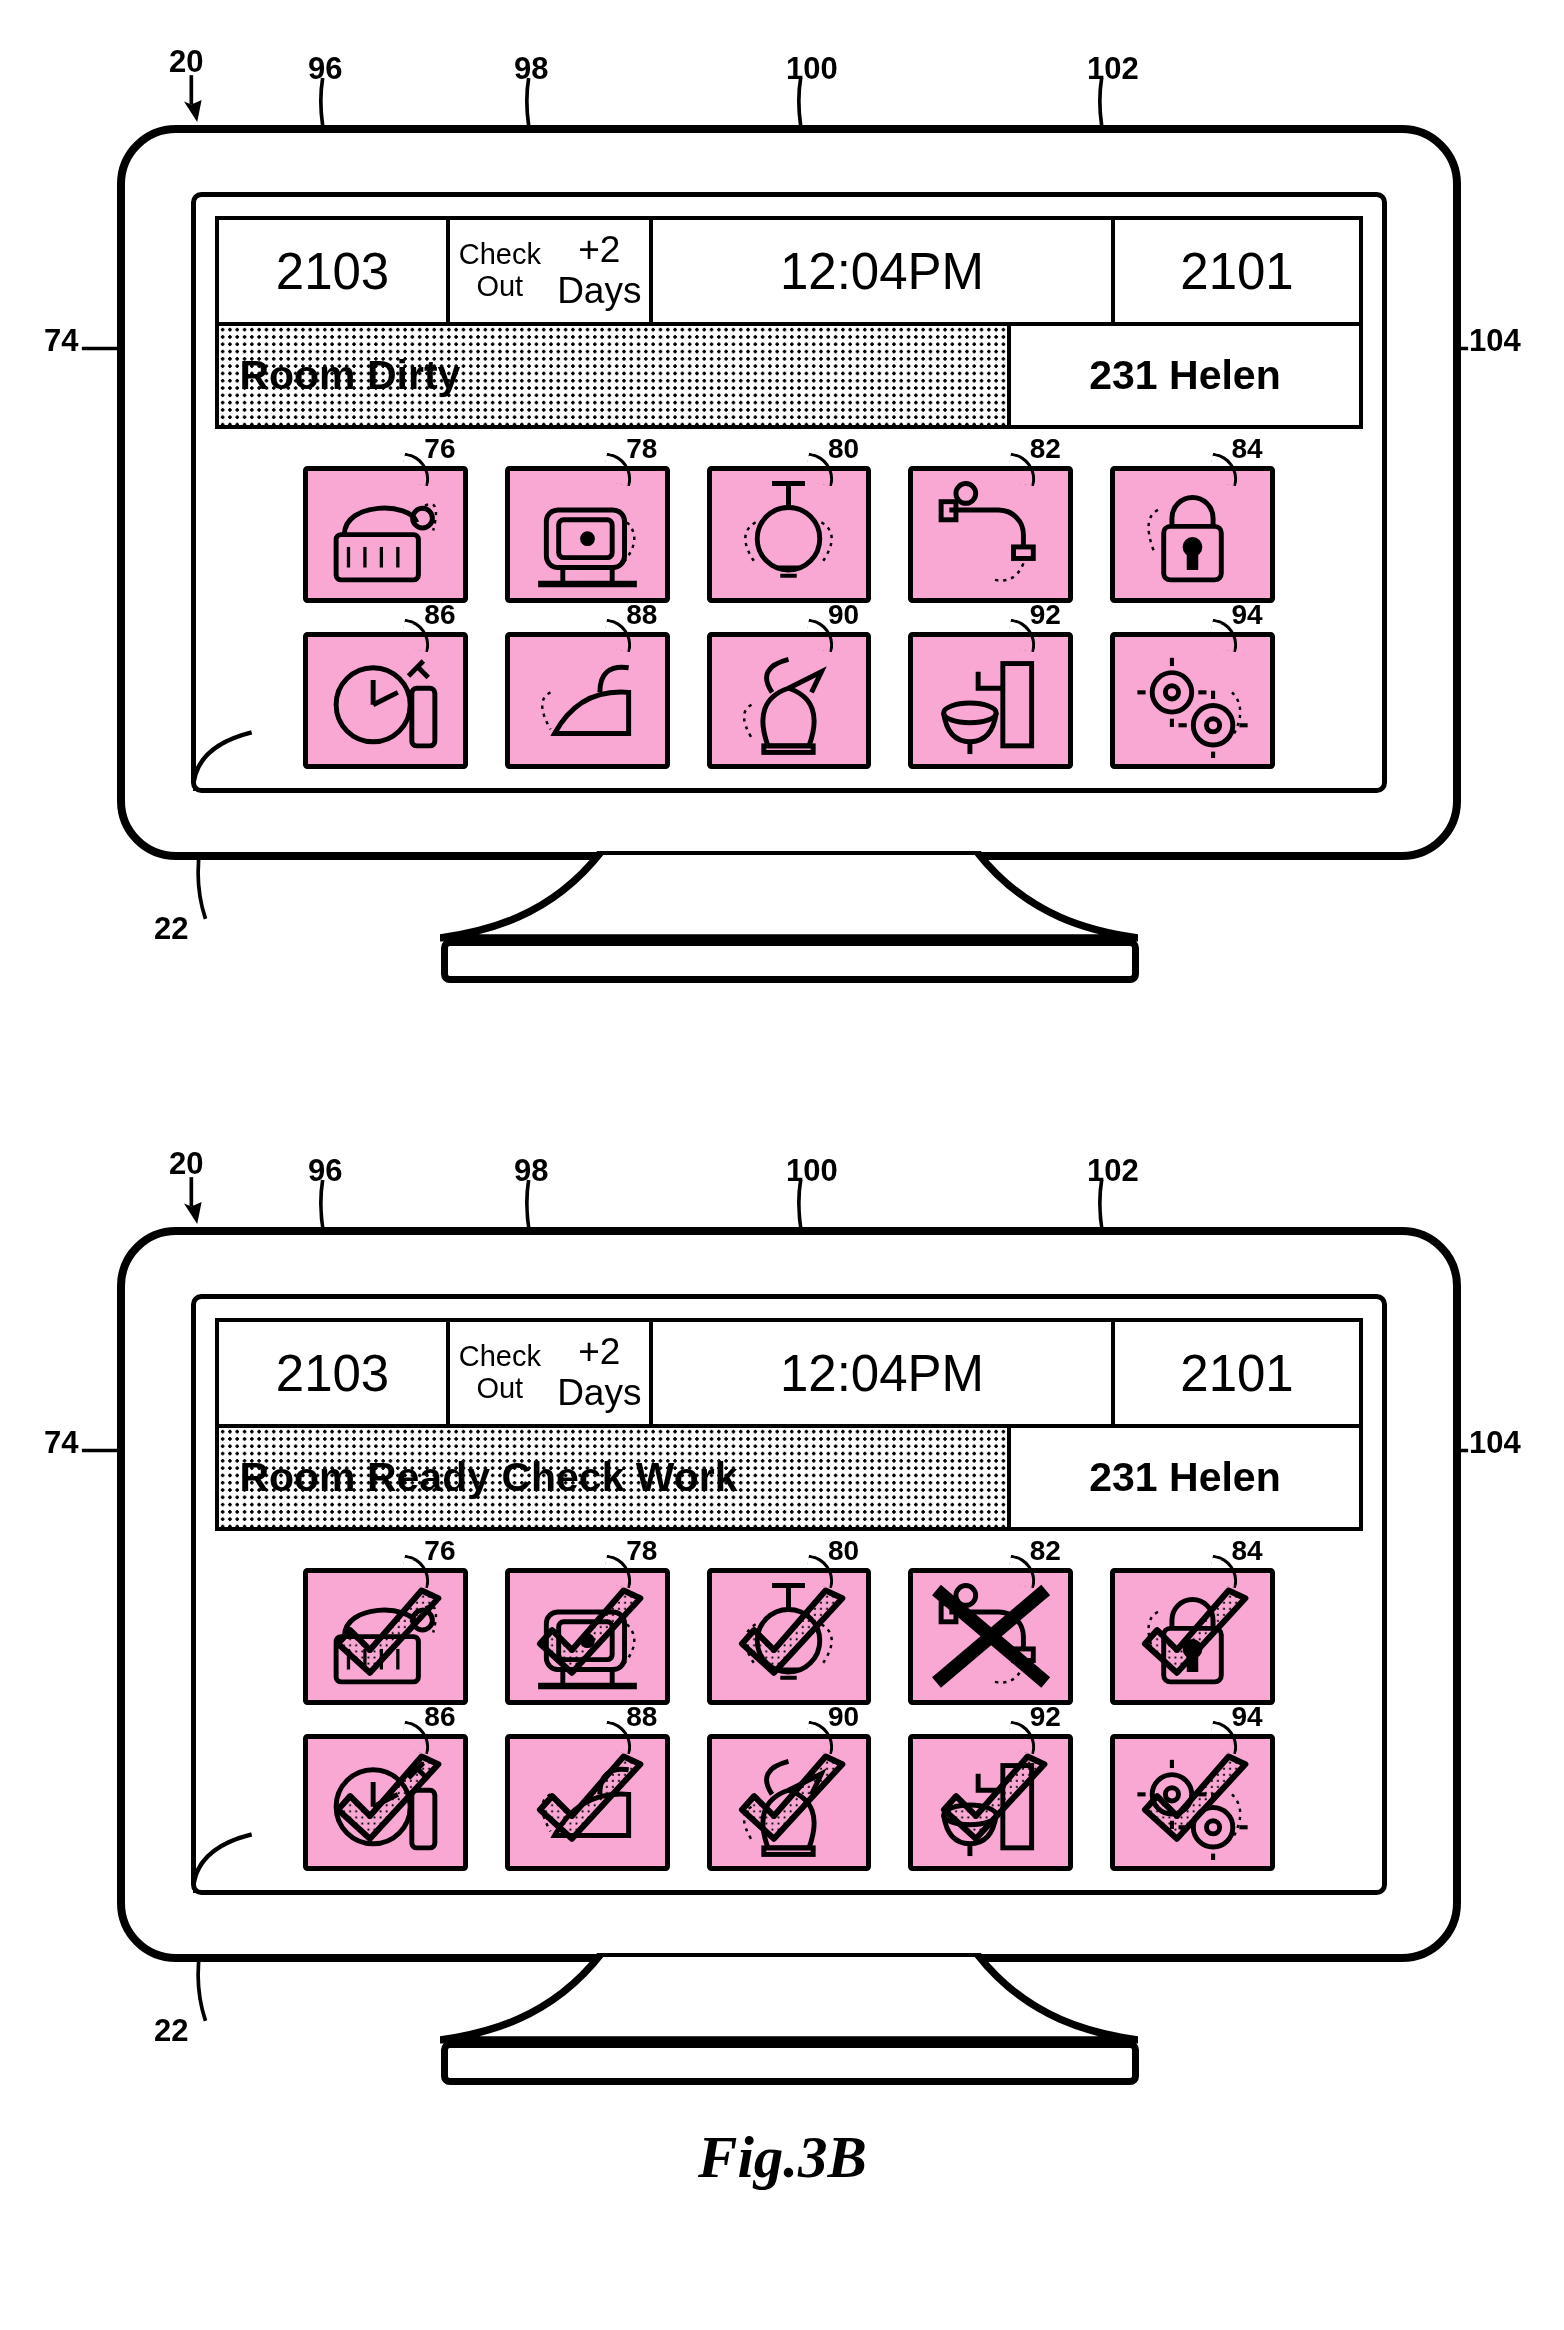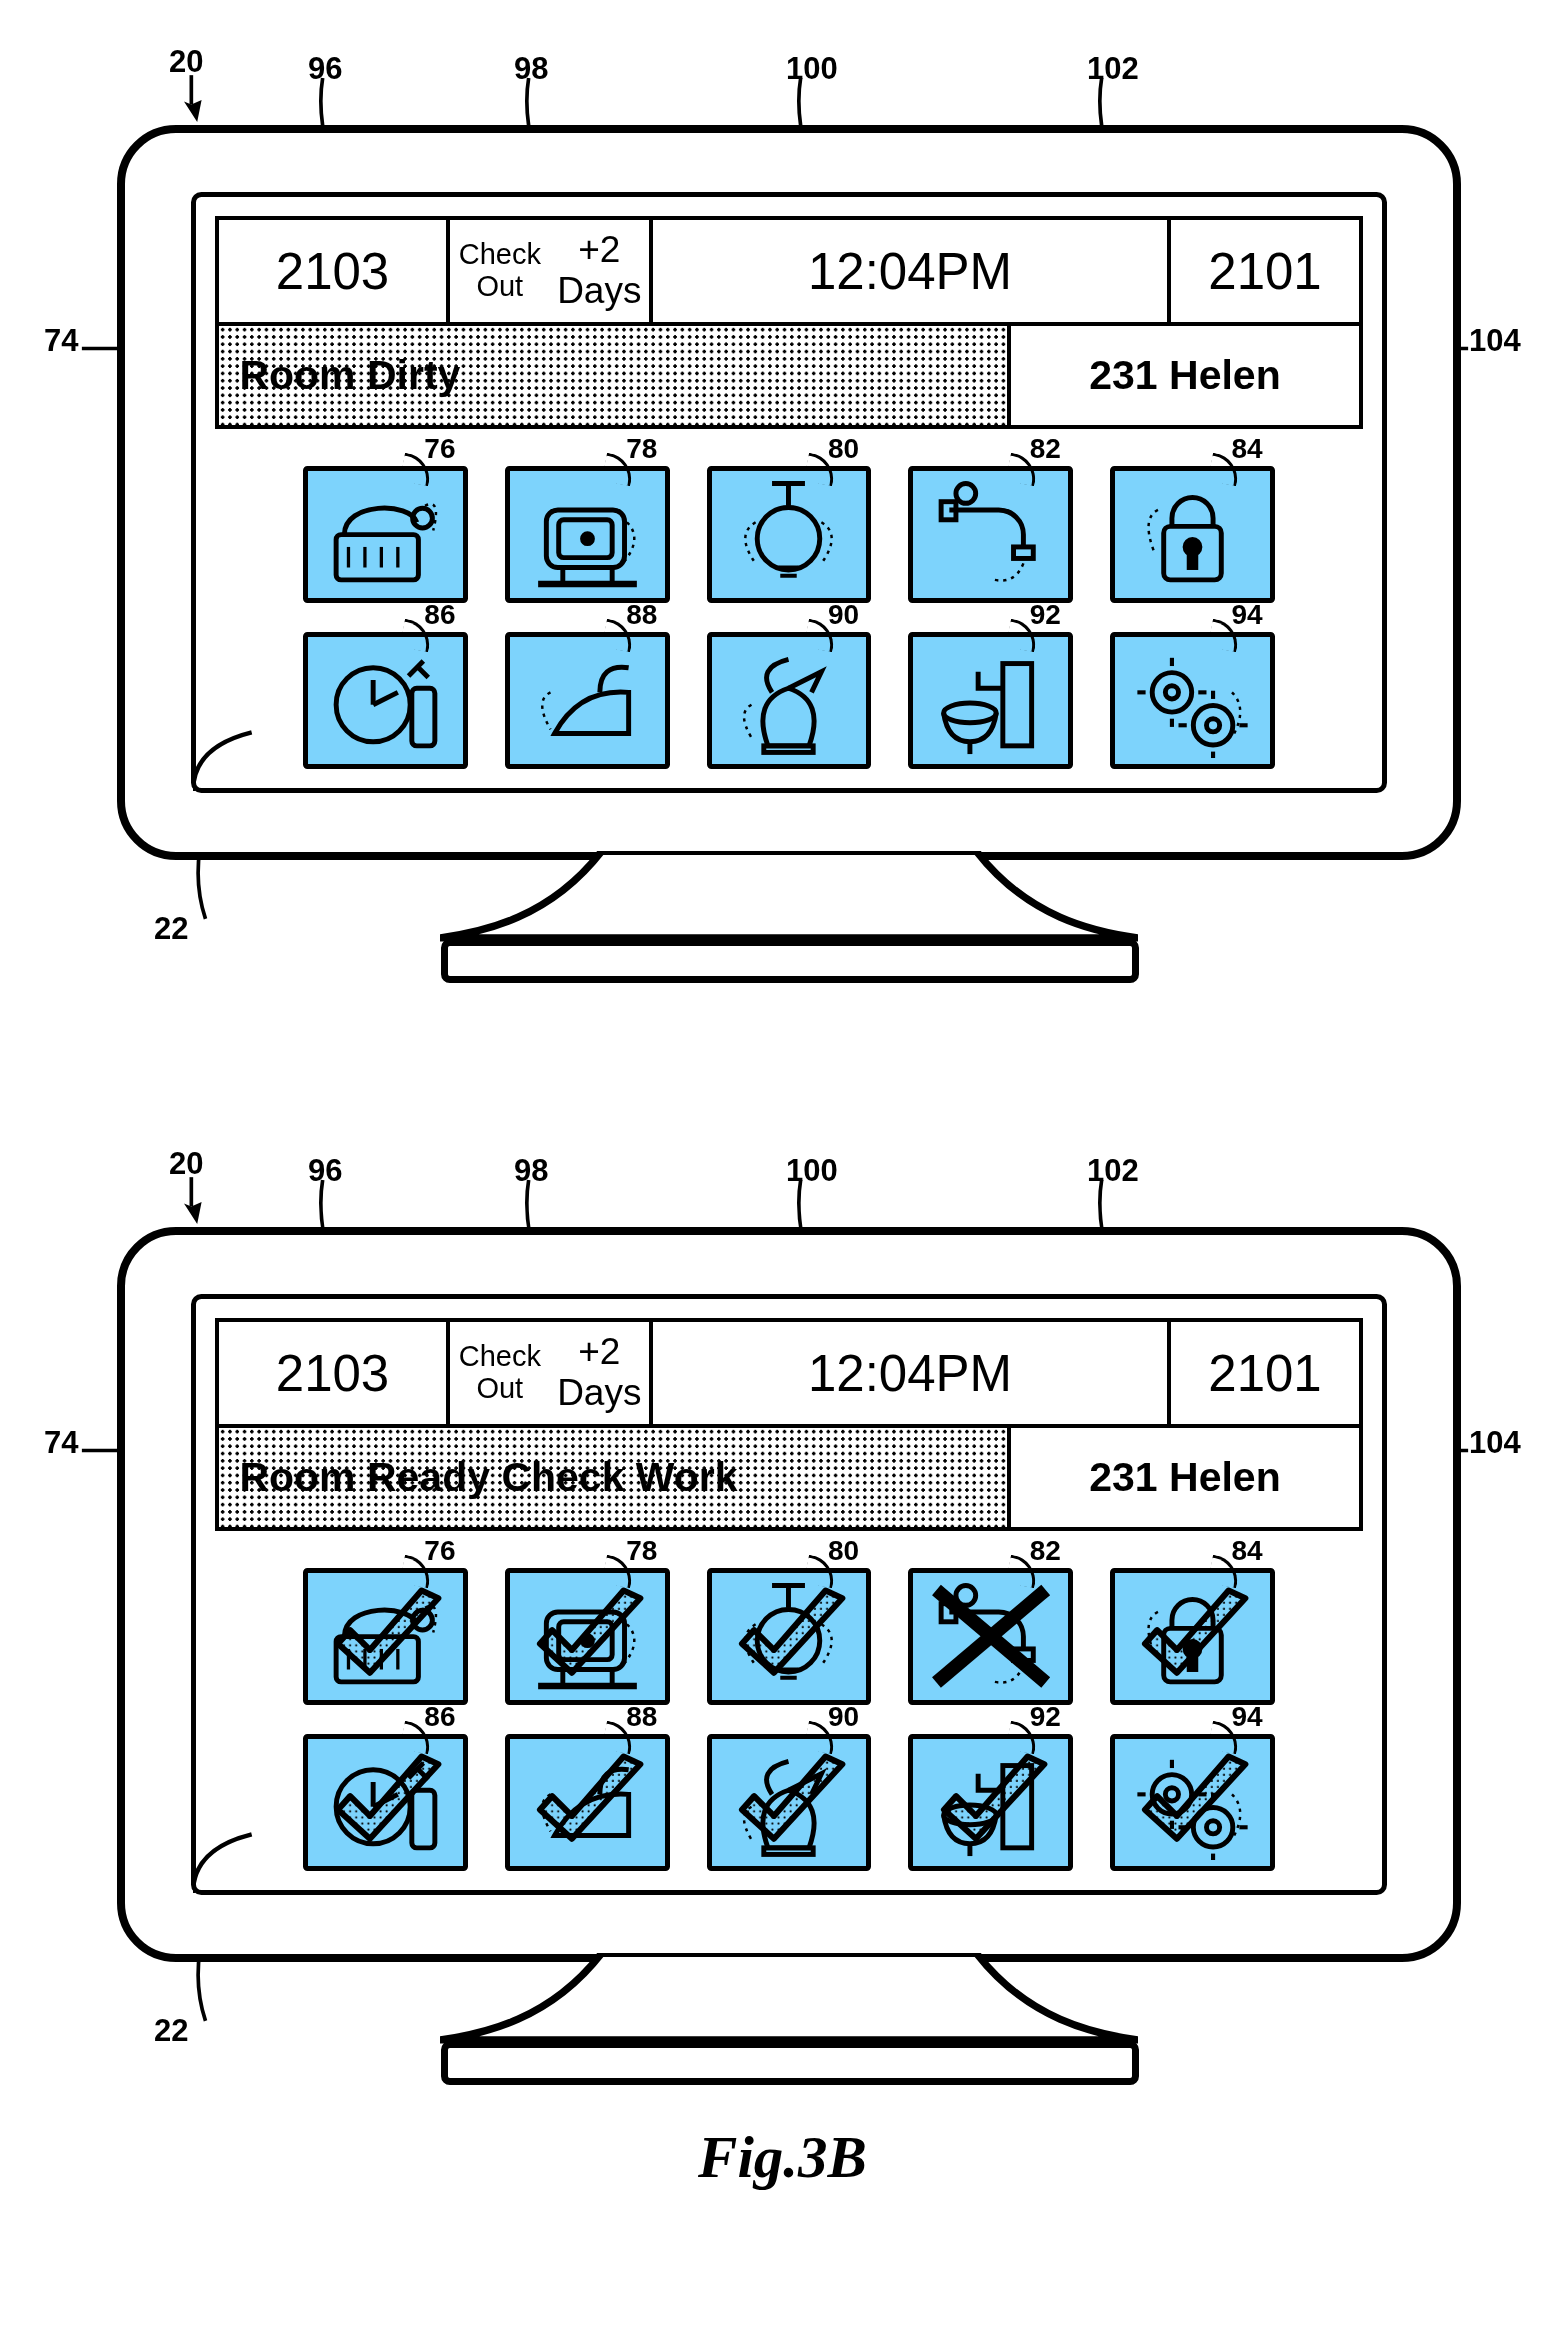--- a/index.html
+++ b/index.html
@@ -17,30 +17,30 @@
   .base{position:absolute;left:397px;top:895px;width:698px;height:44px;border:7.3px solid #000;border-radius:8.8px;background:#fff;box-sizing:border-box;}
   .screen{position:absolute;left:66px;top:59px;right:66px;bottom:59px;border:5.9px solid #000;border-radius:10.3px;background:#fff;box-sizing:border-box;}
   .screen-inner{position:absolute;inset:19px;}
   
   .hdr{position:absolute;left:0;top:0;right:0;height:110px;display:flex;}
   .cell{border:4.4px solid #000;display:flex;align-items:center;justify-content:center;font-weight:normal;box-sizing:border-box;}
   .cell + .cell{border-left:none;}
   .c1{width:235px;font-size:51px;}
   .c2{width:203px;font-size:29px;line-height:1.1;text-align:center;flex-direction:row;}
   .c3{flex:1;font-size:51px;}
-  .c4{width:192px;font-size:51px;}
+  .c4{width:248px;font-size:51px;}
   
   .statusrow{position:absolute;left:0;top:110px;right:0;height:103px;display:flex;}
   .status{flex:1;border:4.4px solid #000;border-top:none;box-sizing:border-box;display:flex;align-items:center;padding-left:16px;font-size:41px;font-weight:bold;
     background-image:radial-gradient(#000 1.5px,transparent 1.5px);background-size:7.3px 7.3px;}
   .status span{background:rgba(255,255,255,0);padding:0 4.4px;}
   .staff{width:352px;border:4.4px solid #000;border-top:none;border-left:none;box-sizing:border-box;display:flex;align-items:center;justify-content:center;font-size:41px;font-weight:bold;}
   
   .grid{position:absolute;left:88px;right:88px;top:250px;bottom:0;display:grid;grid-template-columns:repeat(5,1fr);grid-template-rows:repeat(2,1fr);gap:29px 37px;}
-  .ico{border:5.9px solid #000;border-radius:4.4px;box-sizing:border-box;position:relative;background:#7dd3fc;}
+  .ico{border:5.9px solid #000;border-radius:4.4px;box-sizing:border-box;position:relative;background:#f9a8d4;}
   .ico svg{position:absolute;inset:5.9px;width:calc(100% - 11.8px);height:calc(100% - 11.8px);}
   .check{position:absolute;inset:4.4px;}
   .cross{position:absolute;inset:4.4px;}
   
   .icoref{position:absolute;top:-38px;right:7.3px;font-size:28px;font-weight:bold;}
   .icoref::before{content:"";position:absolute;left:-22px;top:22px;width:26.4px;height:26.4px;border-right:3.7px solid #000;border-top:3.7px solid #000;border-radius:0 26.4px 0 0;transform:rotate(10deg);}
 </style>
 </head>
 <body>
 

